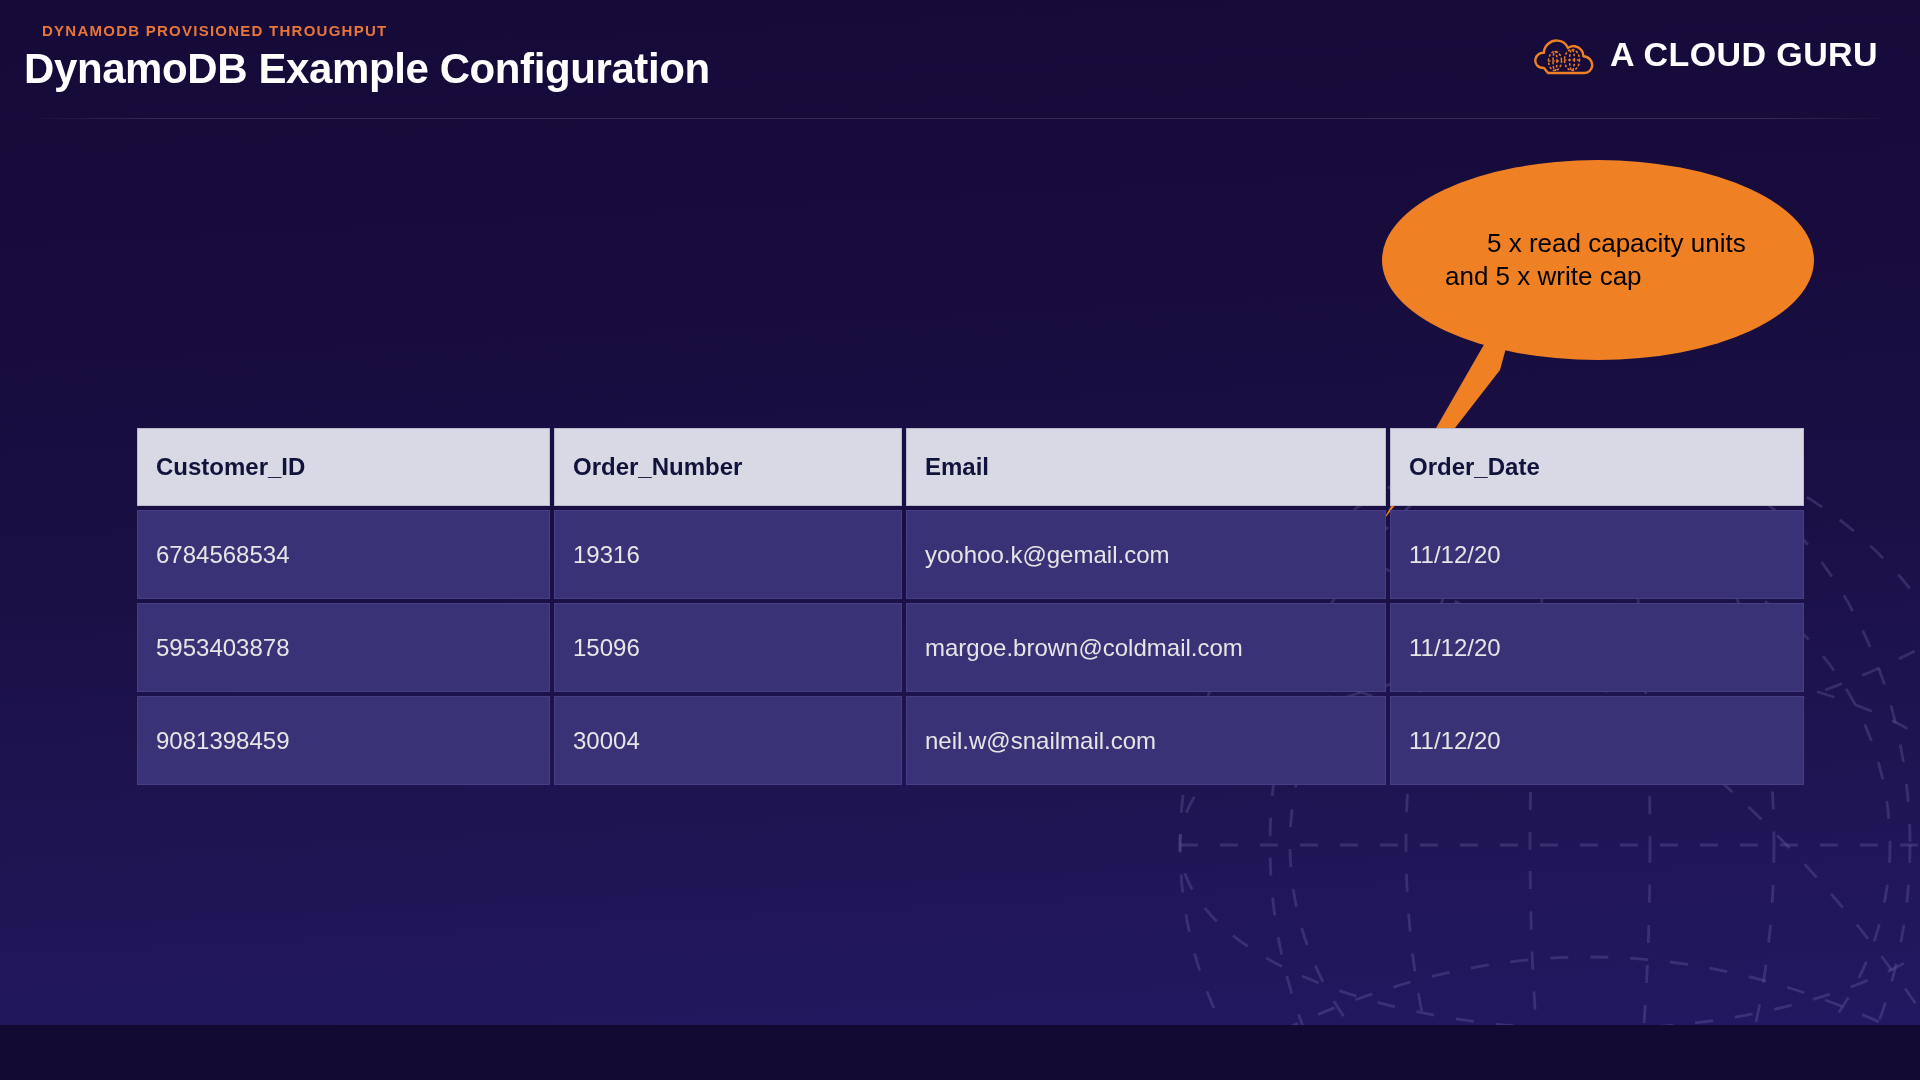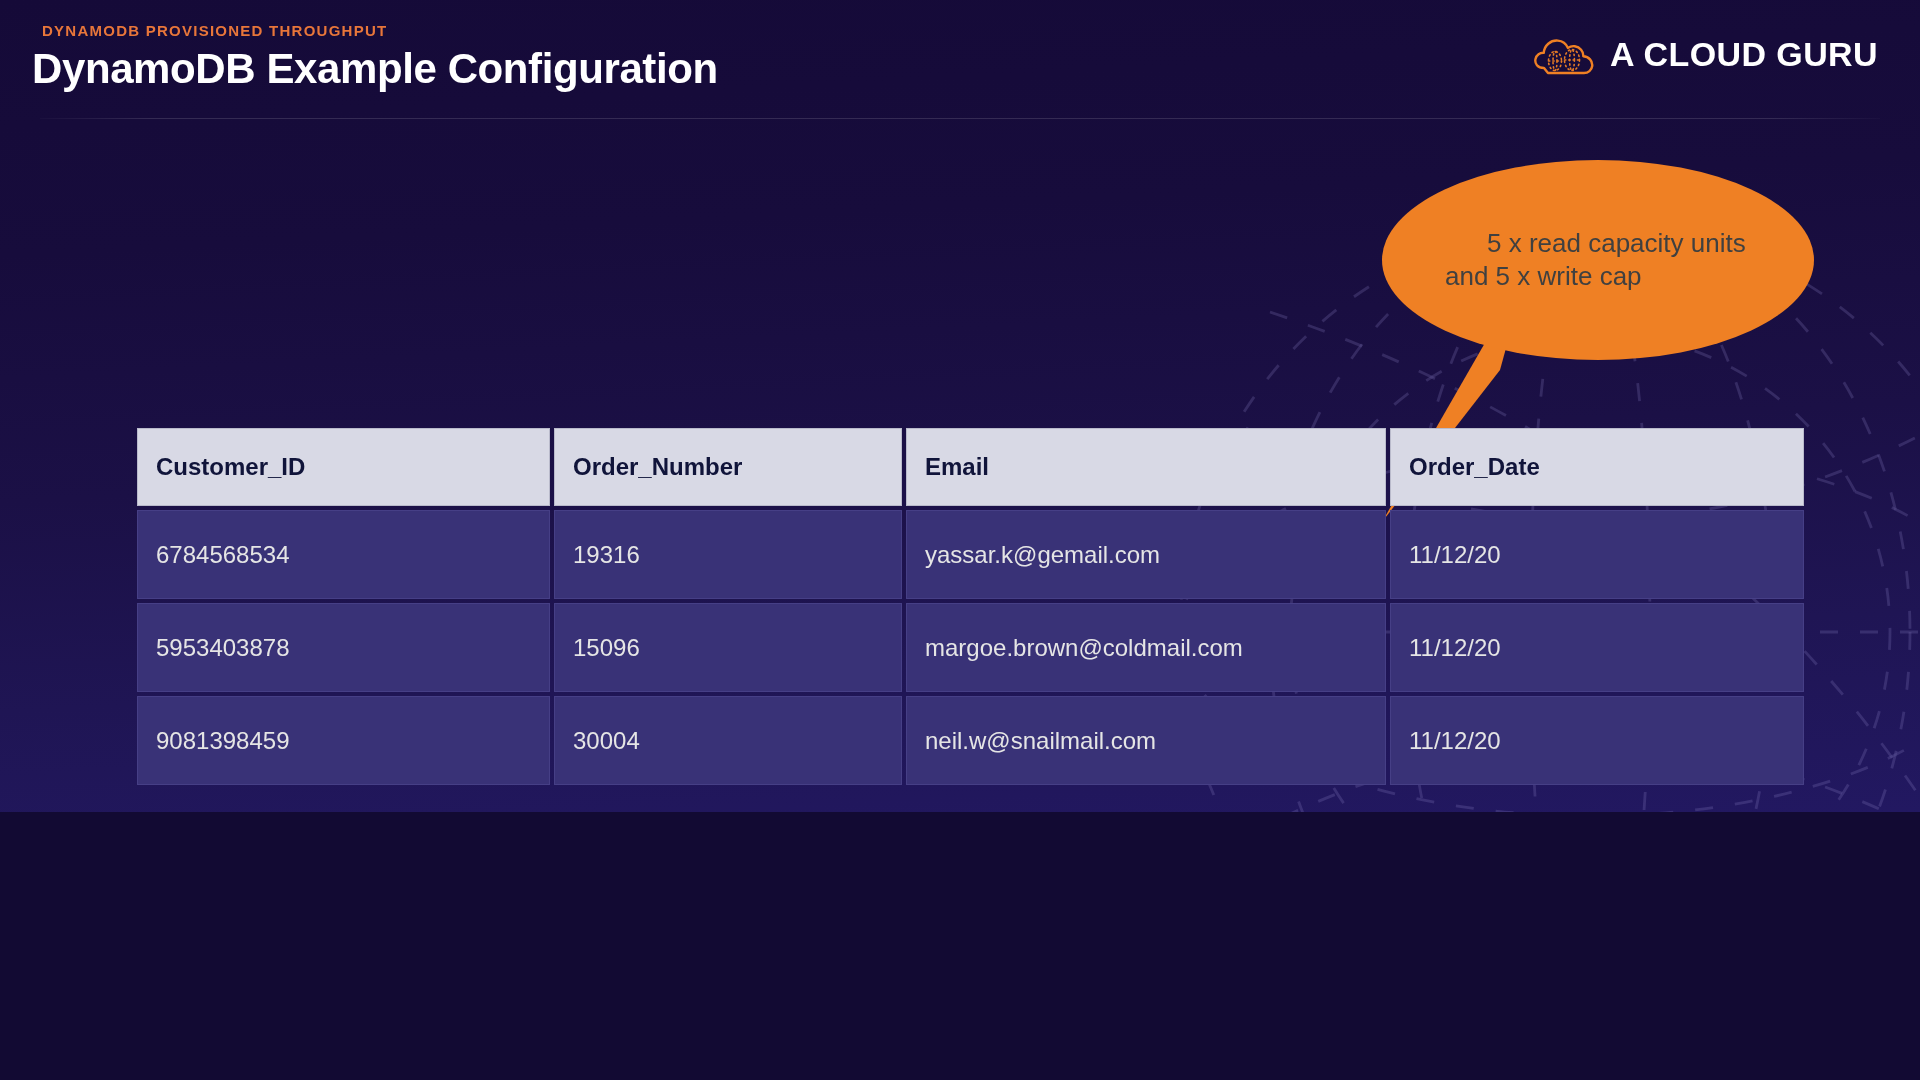--- a/index.html
+++ b/index.html
@@ -11,21 +11,21 @@
     width: 1920px;
     height: 1080px;
     overflow: hidden;
     font-family: "Liberation Sans", sans-serif;
     -webkit-font-smoothing: antialiased;
   }
 
   #slide {
     position: relative;
     width: 1920px;
-    height: 812px;
+    height: 1025px;
     background: linear-gradient(177deg, #150a38 0%, #170c3c 28%, #1b1046 55%, #1f1554 78%, #221861 100%);
     overflow: hidden;
   }
 
   
   .deco-globe {
     position: absolute;
     right: -110px;
     bottom: -260px;
     width: 880px;
@@ -48,21 +48,21 @@
     top: 22px;
     font-size: 15px;
     font-weight: bold;
     letter-spacing: 1.25px;
     color: #e8763a;
     text-transform: uppercase;
     white-space: nowrap;
   }
   .page-title {
     position: absolute;
-    left: 32px;
+    left: 24px;
     top: 45px;
     font-size: 42px;
     font-weight: bold;
     color: #ffffff;
     letter-spacing: -0.4px;
     white-space: nowrap;
   }
   .hdr-rule {
     position: absolute;
     left: 40px;
@@ -113,21 +113,21 @@
     width: 432px;
     height: 200px;
     border-radius: 50% / 50%;
     background: #ef8024;
     display: flex;
     align-items: center;
     justify-content: center;
     z-index: 2;
   }
   .callout-text {
-    color: #404040;
+    color: #000000;
     font-size: 26px;
     line-height: 1.28;
     width: 330px;
     text-align: left;
     text-indent: 42px;
     margin-left: 24px;
   }
 
   
   .tbl {
@@ -230,21 +230,21 @@
         <th>Customer_ID</th>
         <th>Order_Number</th>
         <th>Email</th>
         <th>Order_Date</th>
       </tr>
     </thead>
     <tbody>
       <tr>
         <td>6784568534</td>
         <td>19316</td>
-        <td>yassar.k@gemail.com</td>
+        <td>yoohoo.k@gemail.com</td>
         <td>11/12/20</td>
       </tr>
       <tr>
         <td>5953403878</td>
         <td>15096</td>
         <td>margoe.brown@coldmail.com</td>
         <td>11/12/20</td>
       </tr>
       <tr>
         <td>9081398459</td>

